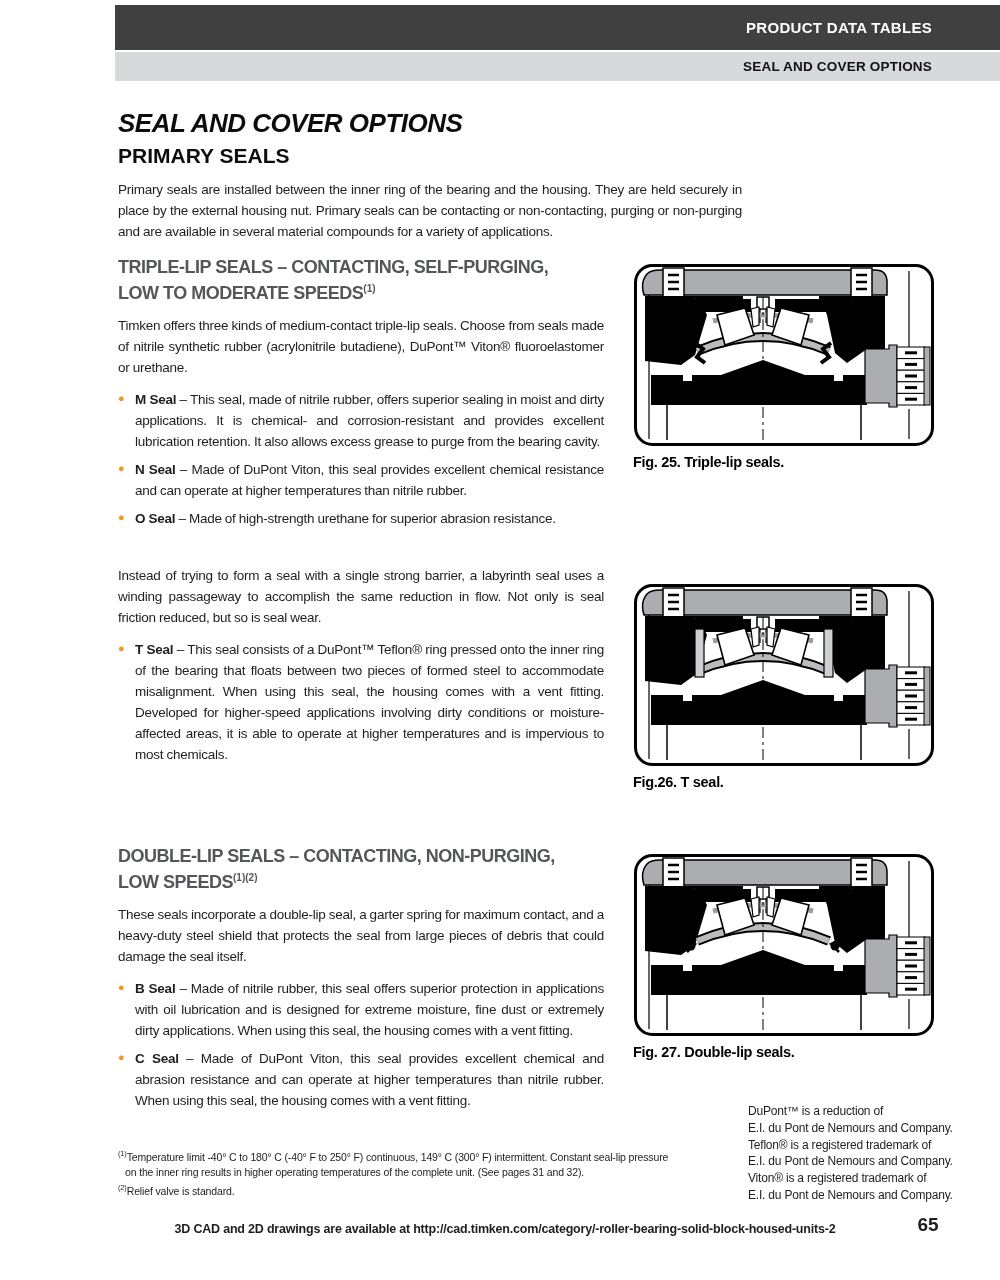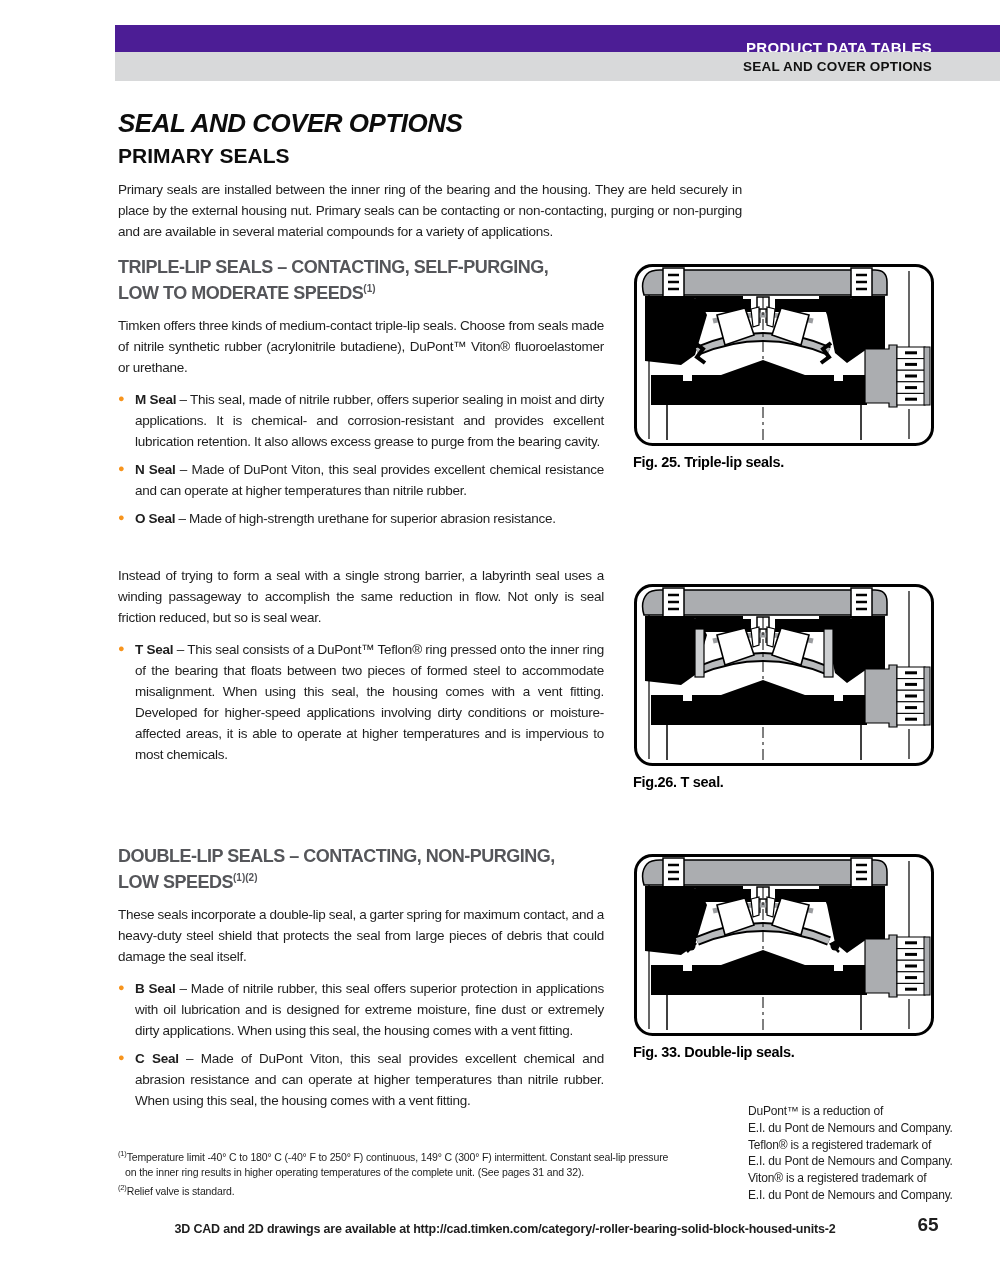--- a/index.html
+++ b/index.html
@@ -6,23 +6,22 @@
   html,body { background:#ffffff; }
   .page {
     position:relative; width:1000px; height:1280px; margin:0 auto;
     background:#ffffff; overflow:hidden;
     font-family:"Liberation Sans", sans-serif; color:#1e1e1e;
   }
 
   
   .bar-black {
     position:absolute; left:115px; top:5px; width:885px; height:45px;
-    background:#4c1d95; display:flex; align-items:center; justify-content:flex-end;
+    background:#404040; display:flex; align-items:center; justify-content:flex-end;
     padding-right:68px;
-    margin-top:20px;
   }
   .bar-black span { color:#ffffff; font-weight:bold; font-size:15px; letter-spacing:.3px; }
   .bar-gray {
     position:absolute; left:115px; top:52px; width:885px; height:29px;
     background:#d8d9da; display:flex; align-items:center; justify-content:flex-end;
     padding-right:68px;
   }
   .bar-gray span { color:#111; font-weight:bold; font-size:13.5px; letter-spacing:.2px; }
 
   
@@ -241,21 +240,21 @@
   </div>
 
   <div class="figure fig-3">
     <svg class="fig-art" viewBox="0 0 302 184">
       <use href="#bearing-figure"></use>
       <circle cx="58" cy="93" r="4.5" fill="#000"></circle>
       <circle cx="202" cy="93" r="4.5" fill="#000"></circle>
       <path d="M52,86 l10,5 -8,8" fill="none" stroke="#000" stroke-width="2.5"></path>
       <path d="M208,86 l-10,5 8,8" fill="none" stroke="#000" stroke-width="2.5"></path>
     </svg>
-    <div class="fig-caption">Fig. 33. Double-lip seals.</div>
+    <div class="fig-caption">Fig. 27. Double-lip seals.</div>
   </div>
 
   <div class="footnotes">
     <div class="footnote"><sup>(1)</sup><span>Temperature limit -40° C to 180° C (-40° F to 250° F) continuous, 149° C (300° F) intermittent. Constant seal-lip pressure on the inner ring results in higher operating temperatures of the complete unit. (See pages 31 and 32).</span></div>
     <div class="footnote"><sup>(2)</sup><span>Relief valve is standard.</span></div>
   </div>
 
   <div class="trademarks">
     <div>DuPont™ is a reduction of</div>
     <div>E.I. du Pont de Nemours and Company.</div>

